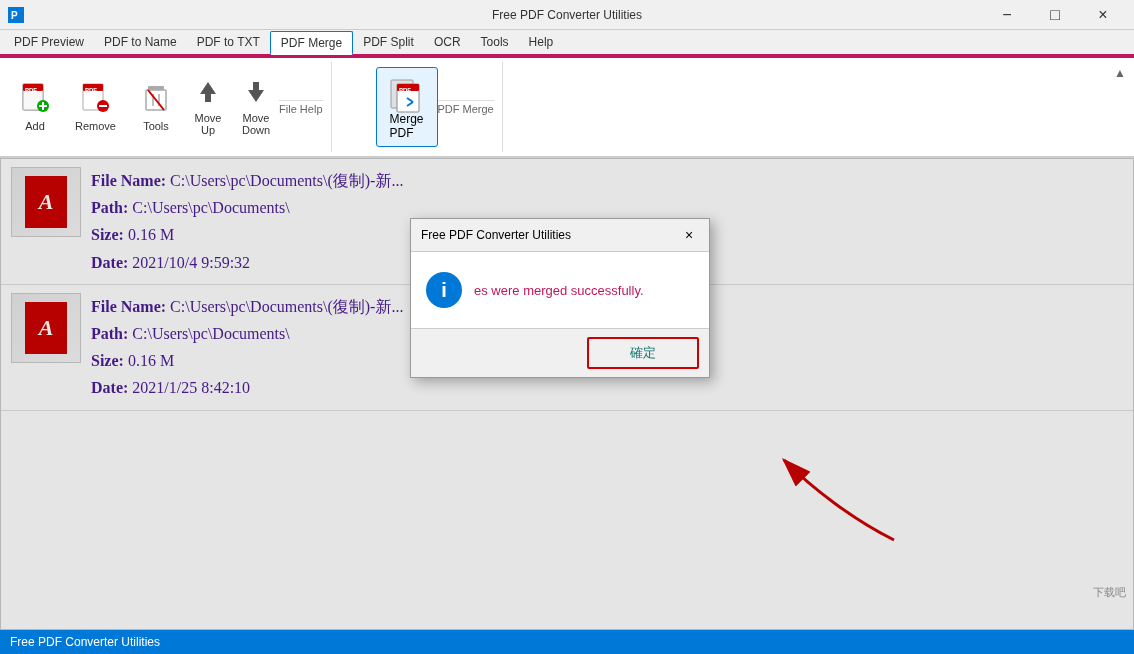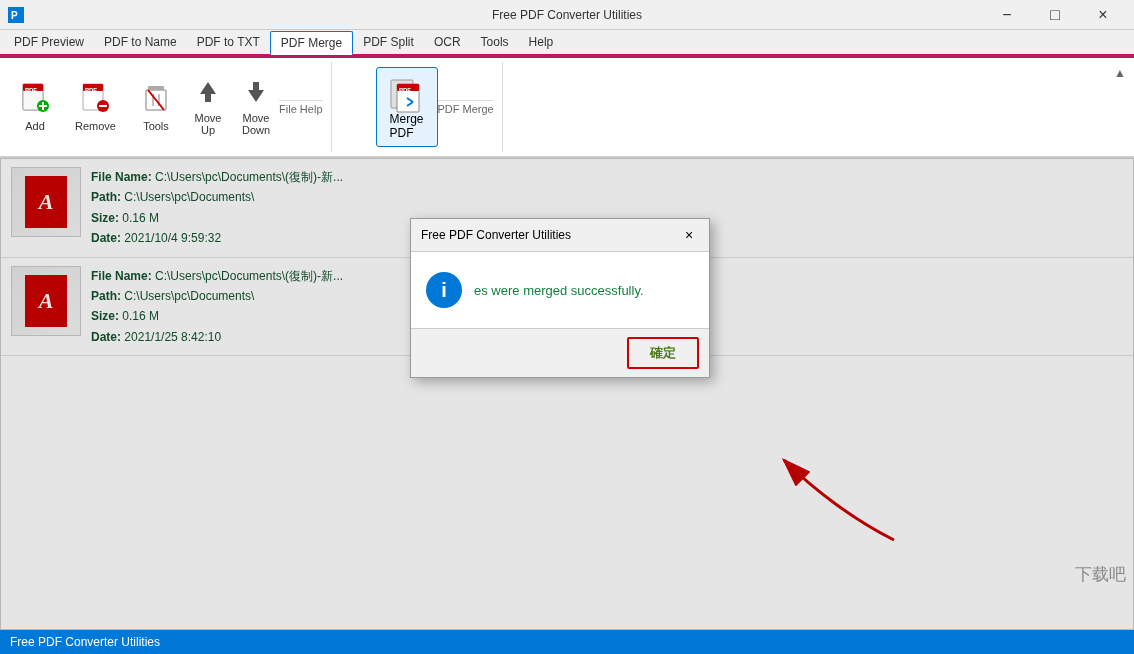--- a/index.html
+++ b/index.html
@@ -127,21 +127,21 @@
       position: relative;
     }
     .acrobat-a {
       color: white;
       font-weight: bold;
       font-size: 22px;
       font-style: italic;
       font-family: serif;
     }
     .file-info { flex: 1; }
-    .file-info p { font-size: 12px; color: #14532d; line-height: 1.7; }
+    .file-info p { font-size: 16px; color: #4c1d95; line-height: 1.7; font-family: Liberation Serif, serif; }
 
     
     .content-area {
       display: flex;
       flex-direction: column;
       height: calc(654px - 30px - 28px - 100px - 24px);
       position: relative;
     }
 
     
@@ -205,55 +205,54 @@
     .info-icon {
       width: 36px; height: 36px;
       border-radius: 50%;
       background: #0078d7;
       display: flex; align-items: center; justify-content: center;
       color: white;
       font-size: 20px;
       font-weight: bold;
       flex-shrink: 0;
     }
-    .dialog-message { font-size: 13px; color: #15803d; }
+    .dialog-message { font-size: 13px; color: #be185d; }
     .dialog-footer {
       background: #f0f0f0;
       padding: 8px 10px;
       display: flex;
       justify-content: flex-end;
       border-top: 1px solid #ccc;
     }
     .dialog-ok-btn {
-      padding: 5px 21px;
+      padding: 5px 41px;
       background: #f0f0f0;
       border: 2px solid #cc0000;
       cursor: pointer;
       font-size: 13px;
-      color: #4d7c0f;
+      color: #0f766e;
       border-radius: 2px;
-      font-weight: bold;
     }
 
     
     .arrow-annotation {
       position: absolute;
       bottom: 80px;
       right: 200px;
       width: 200px;
       height: 120px;
       pointer-events: none;
     }
 
     
     .watermark {
       position: absolute;
-      bottom: 44px;
+      bottom: 30px;
       right: 8px;
-      font-size: 17px;
+      font-size: 11px;
       color: #999;
     }
 
     
     .merge-pdf-btn {
       display: flex;
       flex-direction: column;
       align-items: center;
       justify-content: center;
       padding: 6px 12px;

